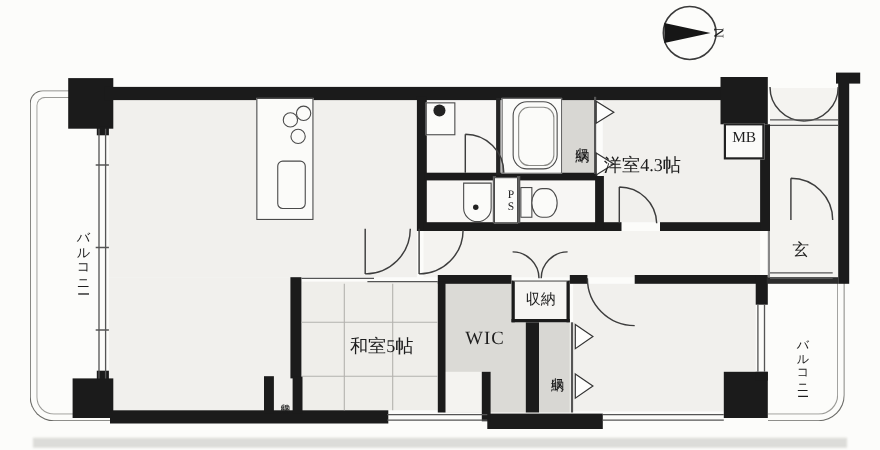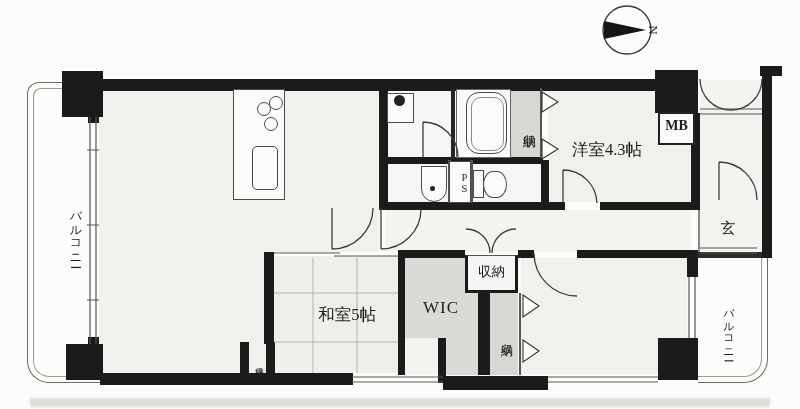--- a/index.html
+++ b/index.html
@@ -145,25 +145,25 @@
     </g>
     <g>
       <circle cx="627" cy="30" r="24" stroke="#3a3a3a" stroke-width="1.4" fill="none"></circle>
       <polygon points="604,21 604,39 646,30" fill="#161616"></polygon>
       <text x="652" y="30" transform="rotate(90 652 30)" font-size="13" text-anchor="middle" dominant-baseline="middle" fill="#1d1d1d">N</text>
     </g>
   </svg>
 
   <div class="lbl" style="left:299px;top:306px;width:96px;font-size:16.5px;">和室5帖</div>
   <div class="lbl" style="left:417px;top:299px;width:48px;font-size:17px;letter-spacing:1px;font-family:Liberation Serif, serif;">WIC</div>
-  <div class="lbl" style="left:543px;top:141px;width:128px;font-size:16.5px;">洋室4.3帖</div>
+  <div class="lbl" style="left:520px;top:141px;width:128px;font-size:16.5px;">洋室4.3帖</div>
   <div class="lbl" style="left:717px;top:221px;width:22px;font-size:15px;">玄</div>
   <div class="lbl vert" style="left:60px;top:186px;width:22px;height:92px;font-size:12px;">バルコニー</div>
   <div class="lbl vert" style="left:714px;top:290px;width:20px;height:78px;font-size:11px;">バルコニー</div>
-  <div class="lbl" style="left:659px;top:119px;width:35px;font-size:14px;font-weight:bold;">MB</div>
+  <div class="lbl" style="left:659px;top:119px;width:35px;font-size:14px;">MB</div>
   <div class="lbl vert" style="left:450px;top:166px;width:20px;height:34px;font-size:10.5px;letter-spacing:0;">PS</div>
   <div class="lbl vert" style="left:515px;top:100px;width:21px;height:50px;font-size:13px;">収納</div>
   <div class="lbl" style="left:466px;top:265px;width:51px;font-size:13.5px;">収納</div>
   <div class="lbl vert" style="left:493px;top:310px;width:20px;height:50px;font-size:12px;">収納</div>
   <div class="lbl vert" style="left:250px;top:346px;width:14px;height:30px;font-size:8.5px;letter-spacing:0;">収納</div>
 
   <div class="band"></div>
 </div>
 
 </body></html>

